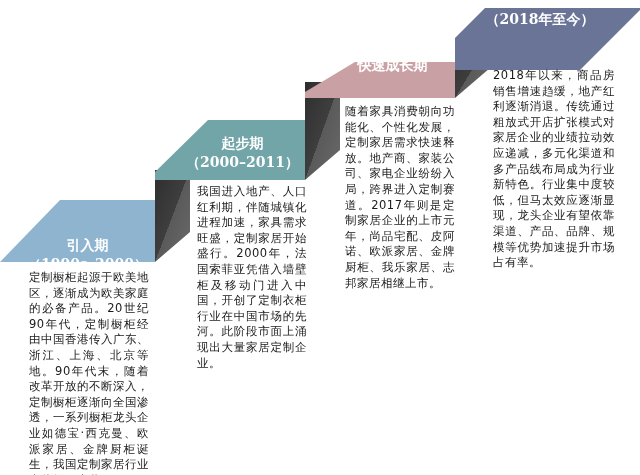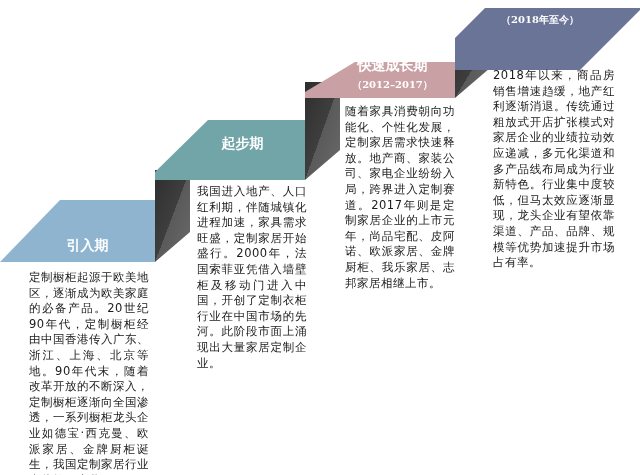--- a/index.html
+++ b/index.html
@@ -1,20 +1,20 @@
 <!DOCTYPE html>
 <html><head>
 <meta charset="utf-8">
 <style>
   html, body { margin:0; padding:0; background:#ffffff; }
   body { width:640px; height:475px; position:relative; overflow:hidden; font-family:"DejaVu Sans","Liberation Sans",sans-serif; }
   svg.bg { position:absolute; left:0; top:0; }
   .banner-text { position:absolute; color:#ffffff; text-align:center; font-family:"DejaVu Serif","Liberation Serif",serif; font-weight:bold; line-height:19px; }
   .banner-text .t { font-size:14px; display:block; }
-  .banner-text .y { font-size:10px; display:block; }
+  .banner-text .y { font-size:14px; display:block; }
   .desc { position:absolute; font-size:11.5px; line-height:15.6px; color:#1a1a1a; text-align:justify; letter-spacing:0.5px; }
 </style>
 </head>
 <body>
 
 <svg class="bg" width="640" height="475" viewBox="0 0 640 475">
   <defs>
     <linearGradient id="riser" x1="0" y1="0" x2="1" y2="1">
       <stop offset="0" stop-color="#2e2e2e"></stop>
       <stop offset="0.5" stop-color="#3e3e3e"></stop>
@@ -29,27 +29,28 @@
 
   <polygon points="60,200 155,200 155,262 0,262" fill="#8fb4cf"></polygon>
   <polygon points="208,120 305,120 305,180 155,180 155,172" fill="#72a5a8"></polygon>
   <polygon points="355,62 455,62 455,98 305,98 305,92" fill="#c9a0a4"></polygon>
   <polygon points="485,8 640,8 640,10 610,40 455,40 455,38" fill="#6a7497"></polygon>
   <polygon points="455,40 610,40 580,70 455,70" fill="#6a7497"></polygon>
 </svg>
 
 <div class="banner-text" style="left:20px; top:216px; width:135px;margin-top:20px;">
   <span class="t">引入期</span>
+  <span class="y">（1990s–2000）</span>
 </div>
 <div class="banner-text" style="left:180px; top:134px; width:125px;text-align:center;">
   <span class="t">起步期</span>
+  <span class="y">（2000–2011）</span>
 </div>
 <div class="banner-text" style="left:330px; top:56px; width:125px;">
   <span class="t">快速成长期</span>
-  <span class="y">（2012–2017）</span>
 </div>
 <div class="banner-text" style="left:470px; top:10px; width:140px;">
   <span class="y">（2018年至今）</span>
 </div>
 
 <div class="desc" style="left:29px; top:270px; width:120px;">定制橱柜起源于欧美地区，逐渐成为欧美家庭的必备产品。20世纪90年代，定制橱柜经由中国香港传入广东、浙江、上海、北京等地。90年代末，随着改革开放的不断深入，定制橱柜逐渐向全国渗透，一系列橱柜龙头企业如德宝·西克曼、欧派家居、金牌厨柜诞生，我国定制家居行业由此拉开序幕。</div>
 <div class="desc" style="left:197px; top:184px; width:110px;">我国进入地产、人口红利期，伴随城镇化进程加速，家具需求旺盛，定制家居开始盛行。2000年，法国索菲亚凭借入墙壁柜及移动门进入中国，开创了定制衣柜行业在中国市场的先河。此阶段市面上涌现出大量家居定制企业。</div>
 <div class="desc" style="left:345px; top:104px; width:110px;">随着家具消费朝向功能化、个性化发展，定制家居需求快速释放。地产商、家装公司、家电企业纷纷入局，跨界进入定制赛道。2017年则是定制家居企业的上市元年，尚品宅配、皮阿诺、欧派家居、金牌厨柜、我乐家居、志邦家居相继上市。</div>
 <div class="desc" style="left:493px; top:68px; width:122px;">2018年以来，商品房销售增速趋缓，地产红利逐渐消退。传统通过粗放式开店扩张模式对家居企业的业绩拉动效应递减，多元化渠道和多产品线布局成为行业新特色。行业集中度较低，但马太效应逐渐显现，龙头企业有望依靠渠道、产品、品牌、规模等优势加速提升市场占有率。</div>
 

